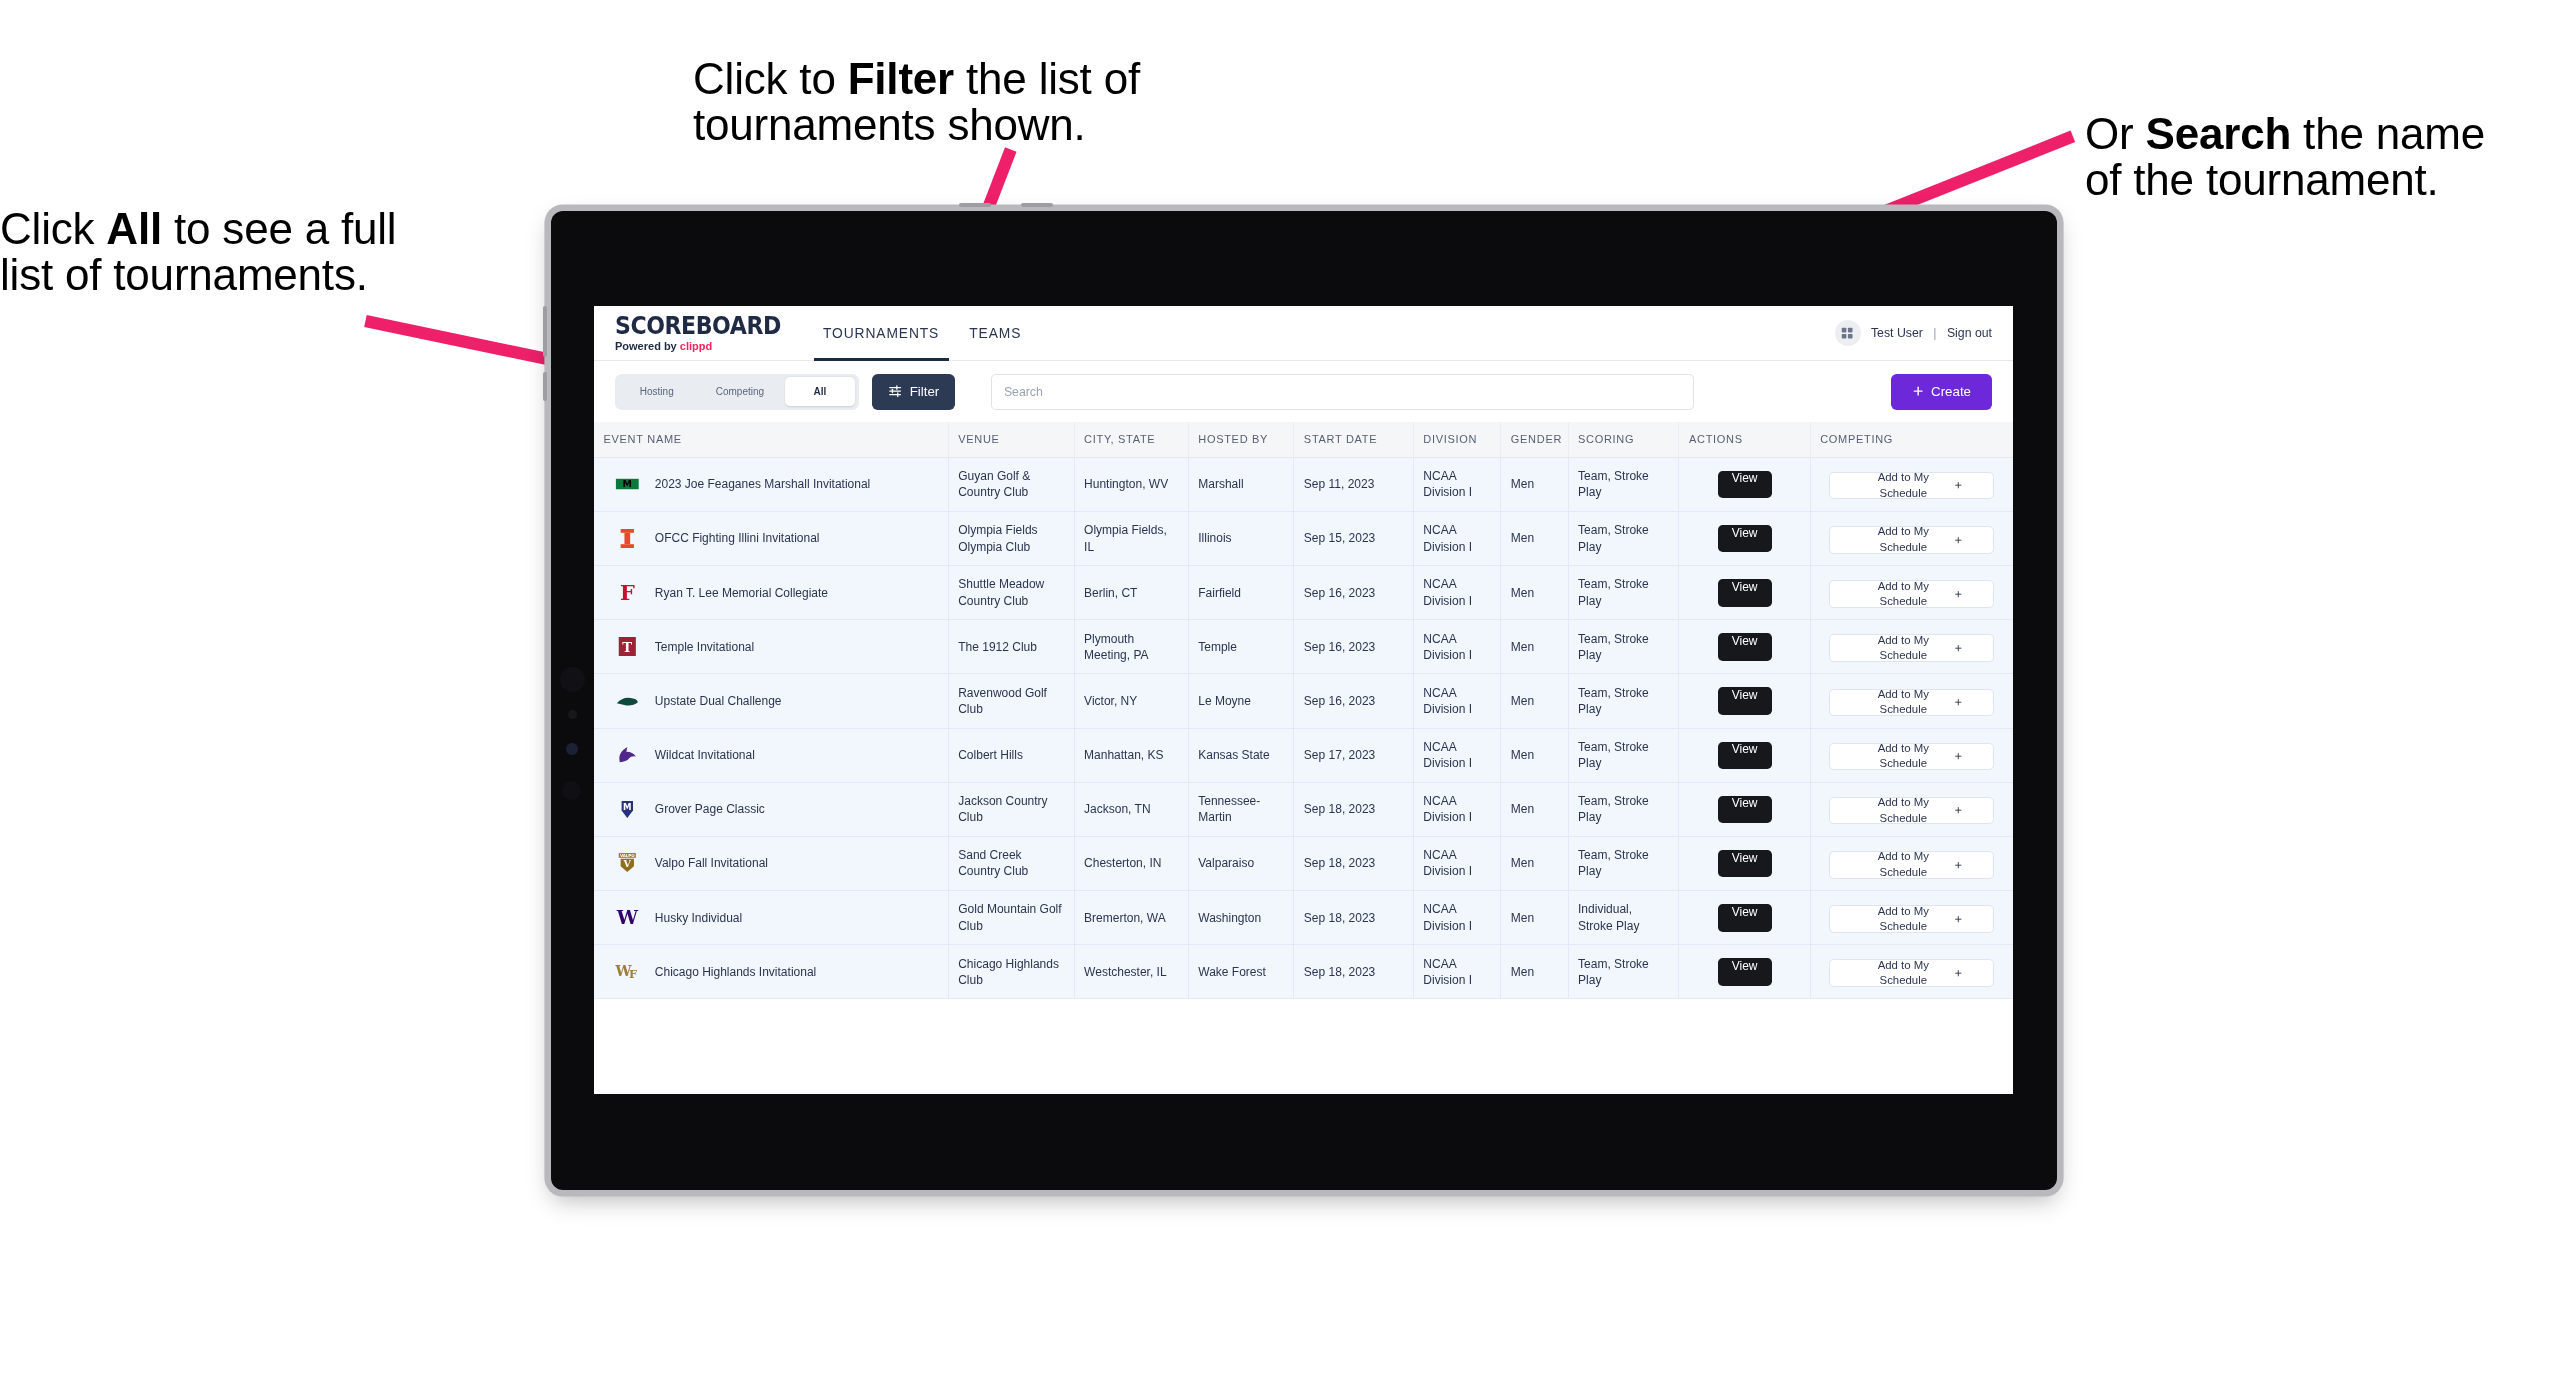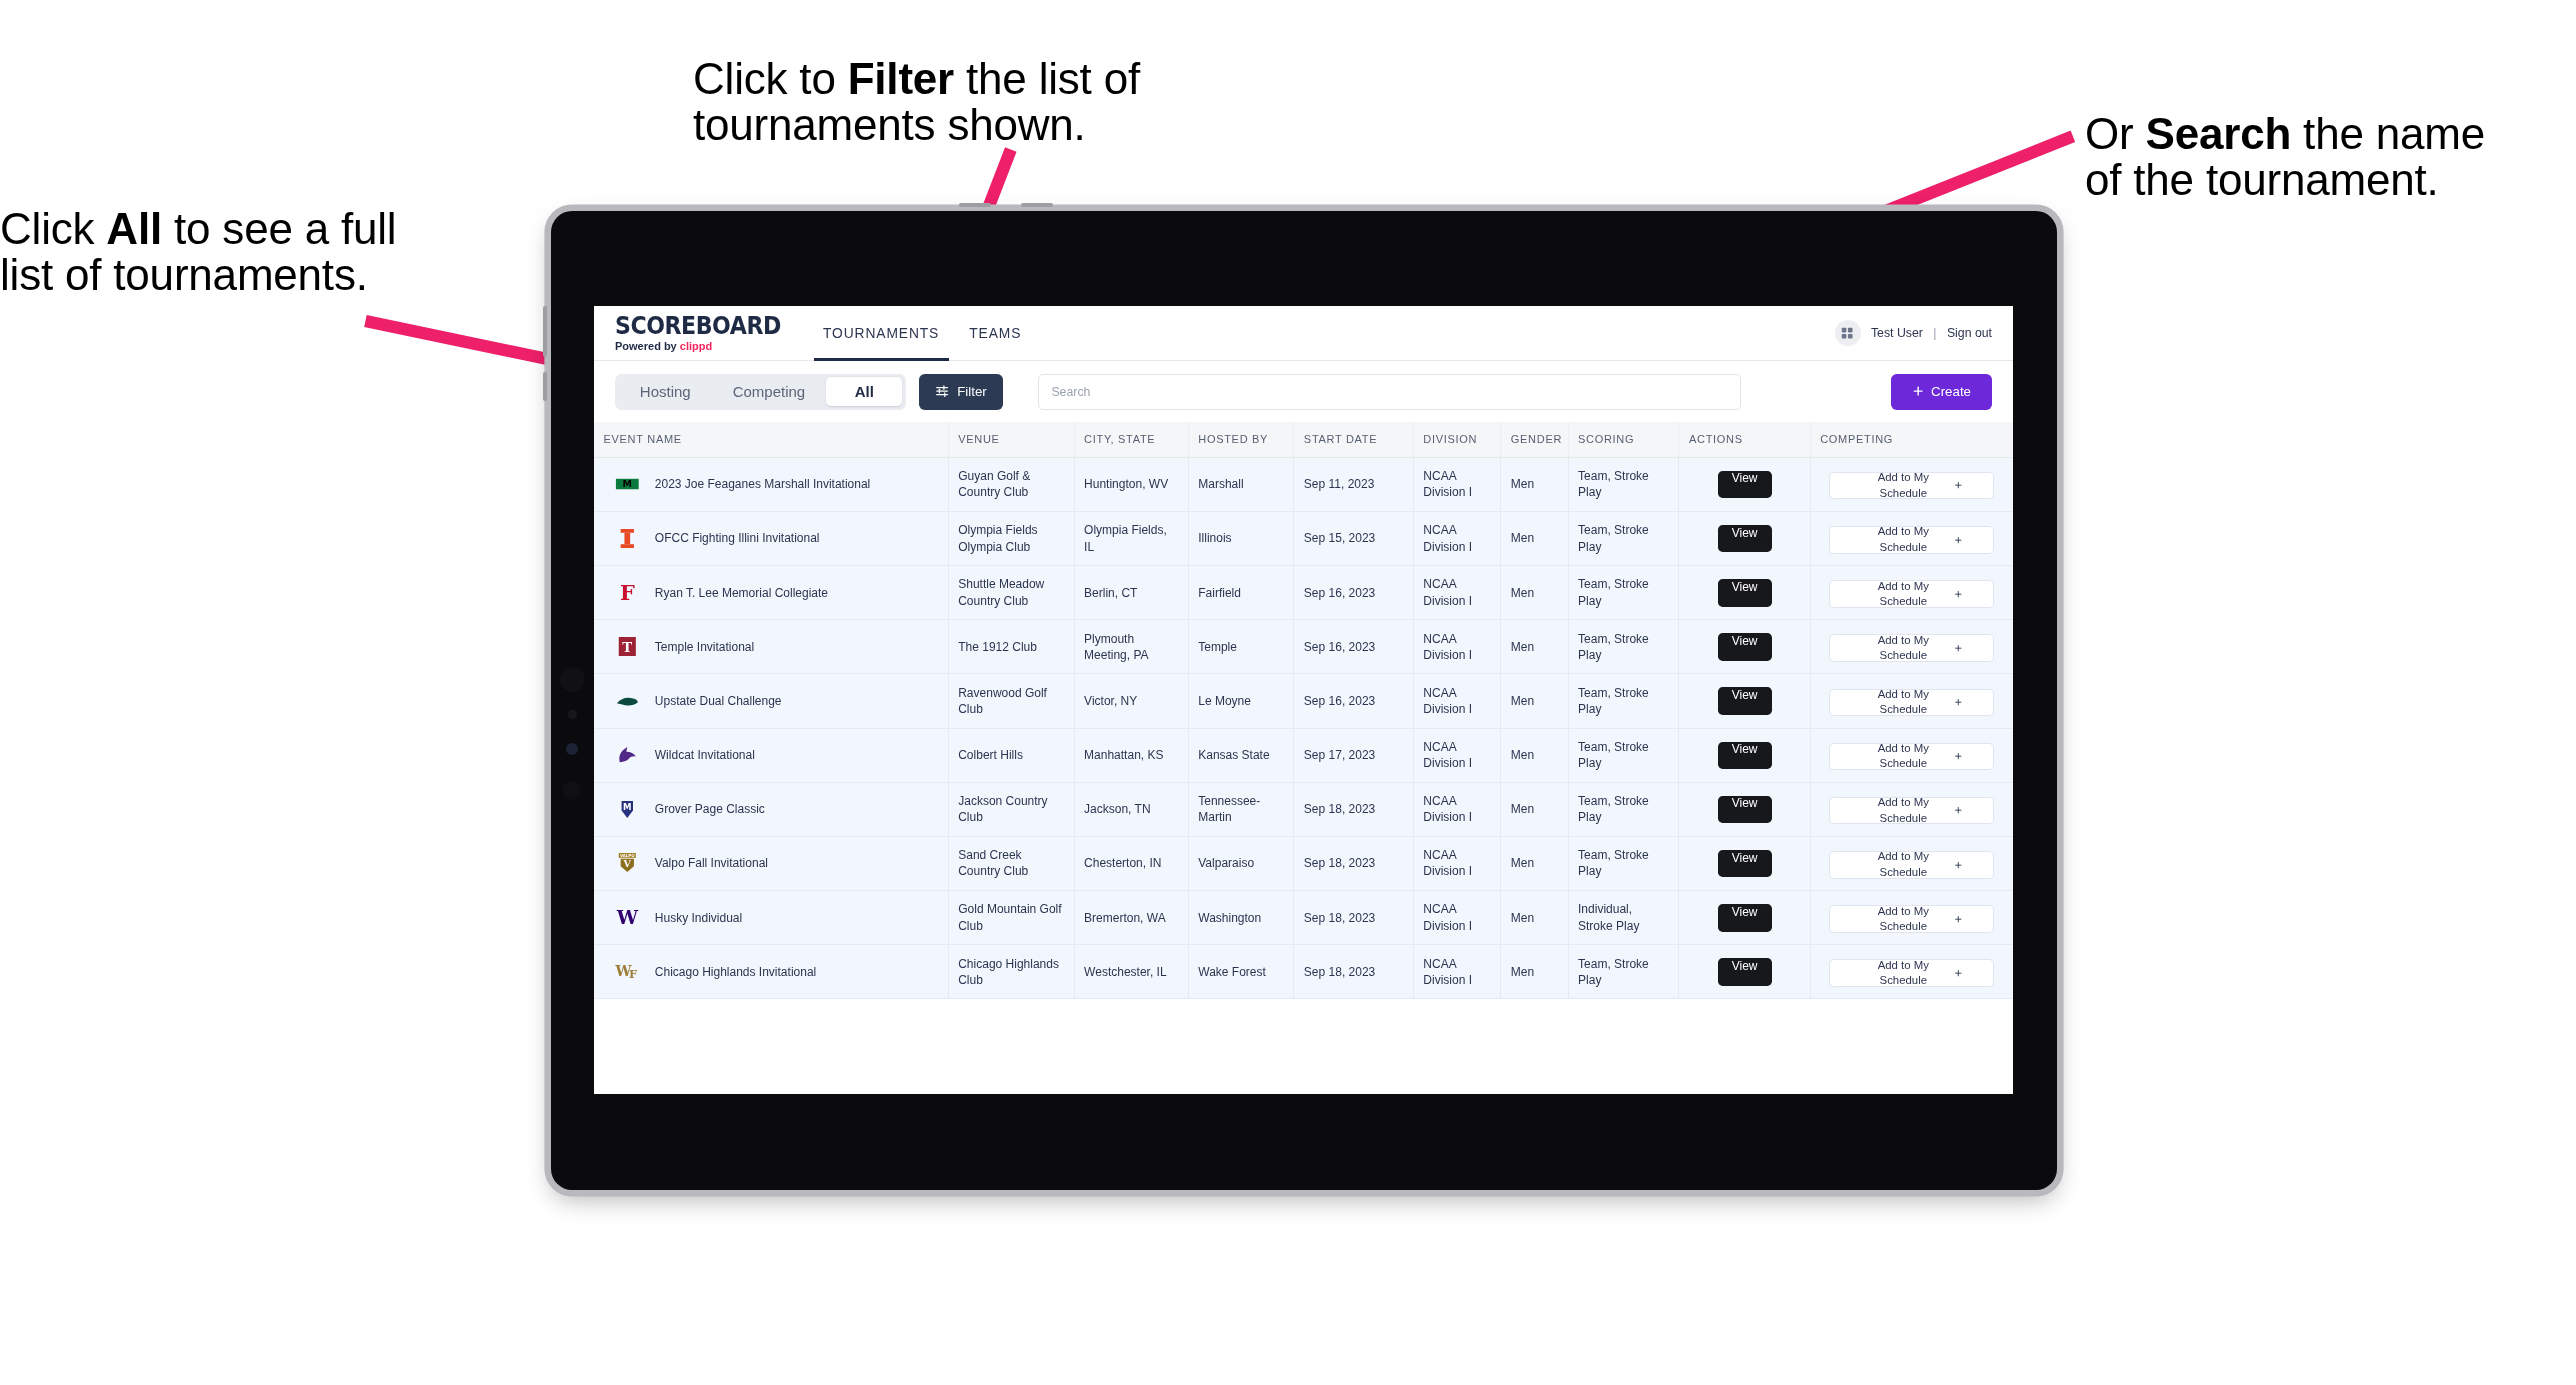--- a/index.html
+++ b/index.html
@@ -27,21 +27,21 @@
   #anno-search{ left: 2085px; top: 65px;  width: 446px; }
 
   .arrow { position: absolute; }
 
   
   .tablet {
     position: absolute;
     left: 551px; top: 211px;
     width: 1506px; height: 979px;
     background: #0b0b0d;
-    border-radius: 21px;
+    border-radius: 12px;
     box-shadow: 0 0 0 6.6px #b9b9bd, 0 9.5px 25px rgba(0,0,0,.28);
   }
   .cam { position: absolute; width: 12.3px; height: 12.3px; border-radius: 50%;
          background: #202024; left: 15px; }
   .cam.c1 { top: 456px; background:#111115; width:25px;height:25px;left:8.5px;border-radius:50%; }
   .cam.c2 { top: 499px; width:8.5px;height:8.5px;left:17px;background:#18181c; }
   .cam.c3 { top: 532px; width:12.3px;height:12.3px;left:15px;background:#1c2236; }
   .cam.c4 { top: 570px; width:19px;height:19px;left:11.4px;background:#101014; }
   .sidebtn { position:absolute; background:#9d9da2; border-radius:1.9px; }
   .sb1 { left:-8.5px; top:95px; width:4.7px; height:51px; }
@@ -98,21 +98,21 @@
   
   .toolbar {
     height:61px; display:flex; align-items:center;
     padding: 0 21px; gap: 13.3px; background:#fff;
   }
   .segmented {
     display:flex; align-items:center; background:#e9ecf1; border-radius:6.6px;
     padding:3.8px; height:36px;
   }
   .seg {
-    font-size:15px; color:#5c6679; padding:0 21px; height:28.5px;
+    font-size:10px; color:#5c6679; padding:0 21px; height:28.5px;
     display:flex;align-items:center; border-radius:4.7px;text-align:right;
   }
   .seg.active { background:#fff; color:#1f2a44; font-weight:600; box-shadow:0 0.9px 1.9px rgba(0,0,0,.13); padding:0 28.5px; }
   .filter-btn {
     display:flex;align-items:center;gap:7.6px;
     background:#2c3a54; color:#fff; border-radius:5.7px;
     height:36px; padding:0 16px; font-size:13.3px; font-weight:500;
   }
   .search-wrap { margin-left:22px; flex:1; max-width:703px; }
   .search-input {

